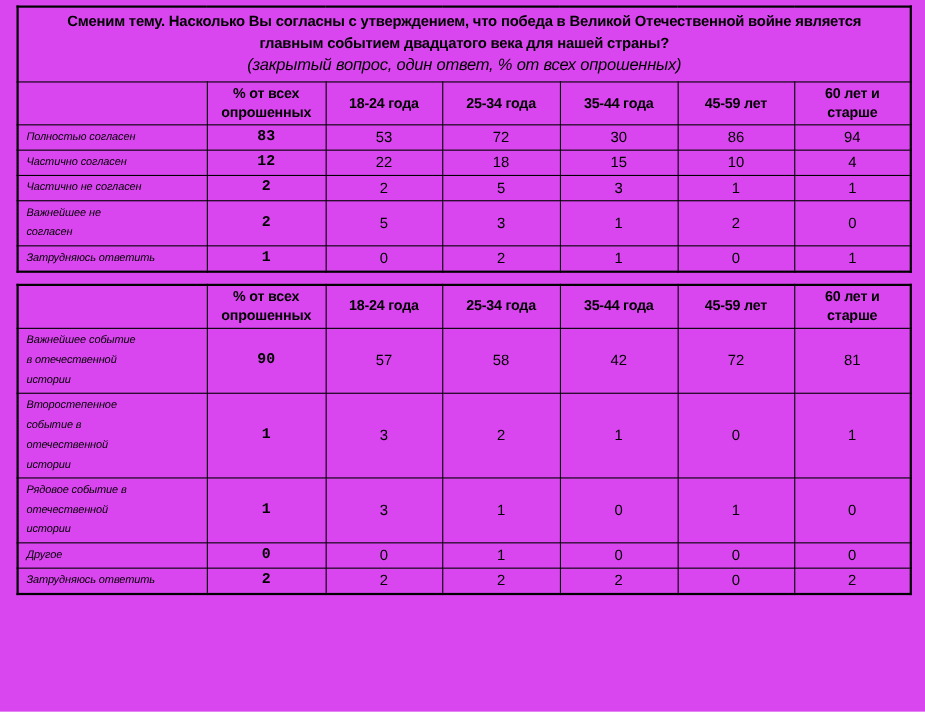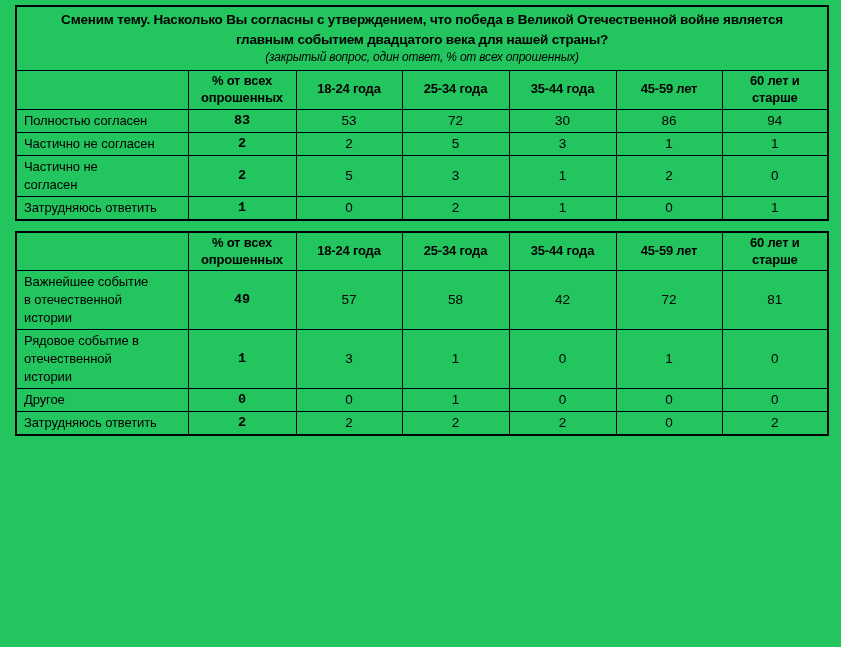--- a/index.html
+++ b/index.html
@@ -7,21 +7,21 @@
     margin: 0;
     padding: 0;
     background: #ffffff;
     color: #000000;
     font-family: "Liberation Sans", "DejaVu Sans", sans-serif;
   }
   .page {
     width: 841px;
     height: 647px;
     padding: 5px 14px 12px 15px;
-    background: #22c55e;
+    background: #d946ef;
   }
   table.survey {
     border-collapse: collapse;
     table-layout: fixed;
     width: 812px;
     border: 2px solid #000000;
   }
   .gap { height: 10px; }
   table.survey td, table.survey th {
     border: 1px solid #000000;
@@ -34,38 +34,39 @@
   .tbl-title {
     font-weight: bold;
     font-size: 13.5px;
     line-height: 1.45;
     letter-spacing: -0.2px;
     text-align: center;
     white-space: pre-line;
   }
   .tbl-subtitle {
     font-style: italic;
-    font-size: 12px;
+    font-size: 15px;
     line-height: 1.4;
     letter-spacing: -0.2px;
     text-align: center;
   }
   th.colhead {
     font-weight: bold;
     font-size: 13px;
     line-height: 1.3;
     padding: 2px 3px;
     height: 37px;
     text-align: center;
     white-space: pre-line;
     letter-spacing: -0.2px;
   }
   th.corner { height: 37px; }
   td.lbl {
-    font-size: 13px;
+    font-style: italic;
+    font-size: 10px;
     line-height: 18px;
     padding: 2px 4px 2px 7px;
     text-align: left;
     white-space: pre-line;
     letter-spacing: -0.1px;
   }
   td.val {
     font-size: 13.5px;
     line-height: 18px;
     padding: 2px 3px;
@@ -112,30 +113,39 @@
       <tr>
         <td class="lbl">Полностью согласен</td>
         <td class="val tot">83</td>
         <td class="val">53</td>
         <td class="val">72</td>
         <td class="val">30</td>
         <td class="val">86</td>
         <td class="val">94</td>
       </tr>
       <tr>
+        <td class="lbl">Частично согласен</td>
+        <td class="val tot">12</td>
+        <td class="val">22</td>
+        <td class="val">18</td>
+        <td class="val">15</td>
+        <td class="val">10</td>
+        <td class="val">4</td>
+      </tr>
+      <tr>
         <td class="lbl">Частично не согласен</td>
         <td class="val tot">2</td>
         <td class="val">2</td>
         <td class="val">5</td>
         <td class="val">3</td>
         <td class="val">1</td>
         <td class="val">1</td>
       </tr>
       <tr>
-        <td class="lbl">Частично не
+        <td class="lbl">Важнейшее не
 согласен</td>
         <td class="val tot">2</td>
         <td class="val">5</td>
         <td class="val">3</td>
         <td class="val">1</td>
         <td class="val">2</td>
         <td class="val">0</td>
       </tr>
       <tr>
         <td class="lbl">Затрудняюсь ответить</td>
@@ -172,28 +182,40 @@
         <th class="colhead">45-59 лет</th>
         <th class="colhead">60 лет и
 старше</th>
       </tr>
     </thead>
     <tbody>
       <tr>
         <td class="lbl">Важнейшее событие
 в отечественной
 истории</td>
-        <td class="val tot">49</td>
+        <td class="val tot">90</td>
         <td class="val">57</td>
         <td class="val">58</td>
         <td class="val">42</td>
         <td class="val">72</td>
         <td class="val">81</td>
       </tr>
       <tr>
+        <td class="lbl">Второстепенное
+событие в
+отечественной
+истории</td>
+        <td class="val tot">1</td>
+        <td class="val">3</td>
+        <td class="val">2</td>
+        <td class="val">1</td>
+        <td class="val">0</td>
+        <td class="val">1</td>
+      </tr>
+      <tr>
         <td class="lbl">Рядовое событие в
 отечественной
 истории</td>
         <td class="val tot">1</td>
         <td class="val">3</td>
         <td class="val">1</td>
         <td class="val">0</td>
         <td class="val">1</td>
         <td class="val">0</td>
       </tr>

